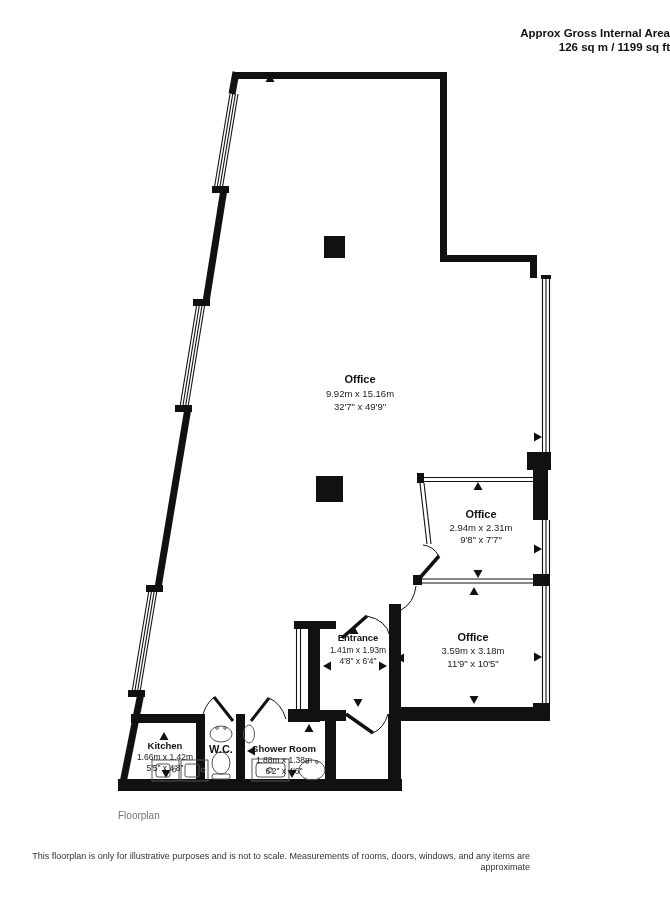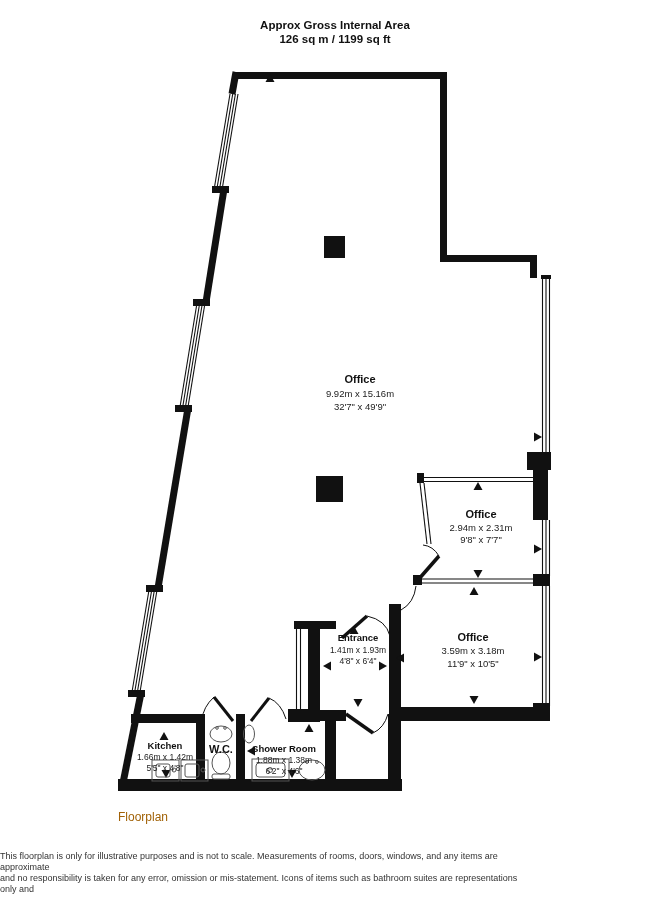--- a/index.html
+++ b/index.html
@@ -1,22 +1,22 @@
 <!DOCTYPE html>
 <html><head>
 <meta charset="utf-8">
 <style>
   html,body{margin:0;padding:0;background:#fff;}
   .page{position:relative;width:670px;height:899px;background:#fff;overflow:hidden;
         font-family:"Liberation Sans",sans-serif;color:#111;}
-  .header{position:absolute;top:18px;left:0;width:670px;text-align:center;
+  .header{position:absolute;top:26px;left:0;width:670px;text-align:right;
           font-weight:bold;font-size:11.5px;line-height:14px;color:#111;}
   .plan-svg{position:absolute;top:0;left:0;}
-  .caption{position:absolute;top:810px;left:118px;font-size:12px;color:#a16207;}
-  .disclaimer{position:absolute;top:851px;left:0;width:530px;text-align:left;
+  .caption{position:absolute;top:810px;left:118px;font-size:10px;color:#737373;}
+  .disclaimer{position:absolute;top:851px;left:0;width:530px;text-align:right;
               font-size:9px;line-height:11px;color:#333;}
   text{font-family:"Liberation Sans",sans-serif;fill:#111;}
   .room-name{font-size:11px;font-weight:bold;}
   .room-name-sm{font-size:9.5px;font-weight:bold;}
   .room-dim{font-size:9.5px;fill:#222;}
   .room-dim-sm{font-size:8.5px;fill:#222;}
 </style>
 </head>
 <body>
 
@@ -220,16 +220,15 @@
         <text class="room-dim-sm" x="284" y="763">1.88m x 1.38m</text>
         <text class="room-dim-sm" x="284" y="774">6'2" x 4'6"</text>
       </g>
     </g>
   </svg>
 
   <div class="caption">Floorplan</div>
 
   <div class="disclaimer">
     <div>This floorplan is only for illustrative purposes and is not to scale. Measurements of rooms, doors, windows, and any items are approximate</div>
-    <div>and no responsibility is taken for any error, omission or mis-statement. Icons of items such as bathroom suites are representations only and</div>
   </div>
 
 </div>
 
 </body></html>

